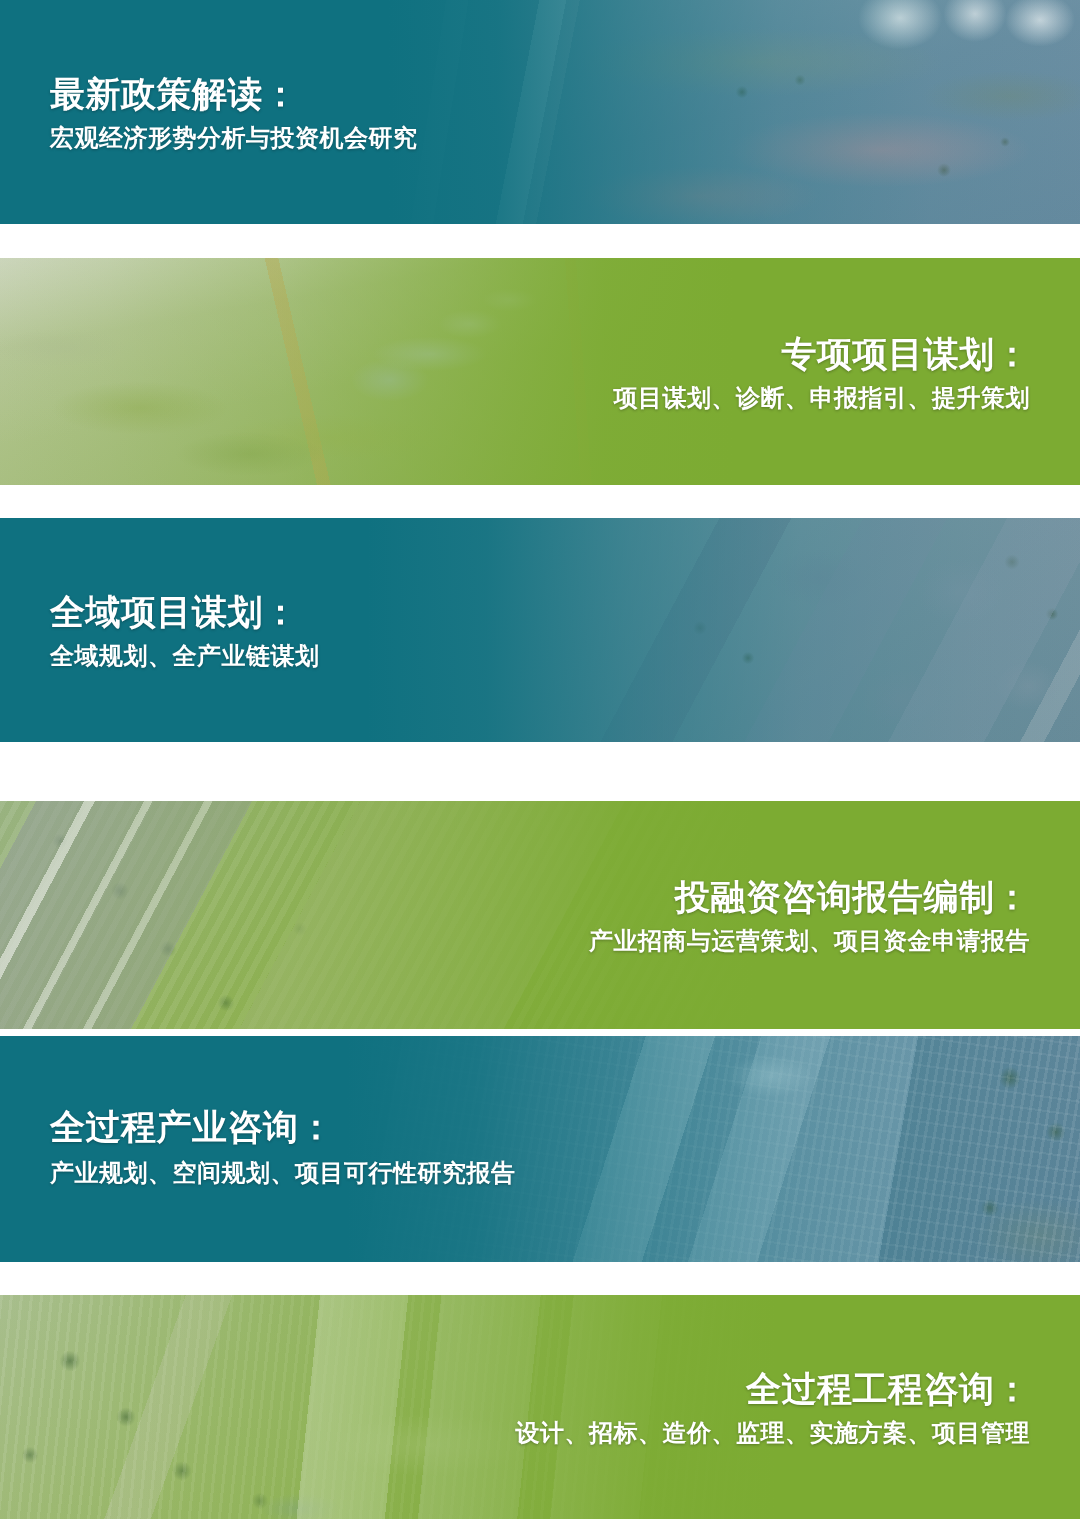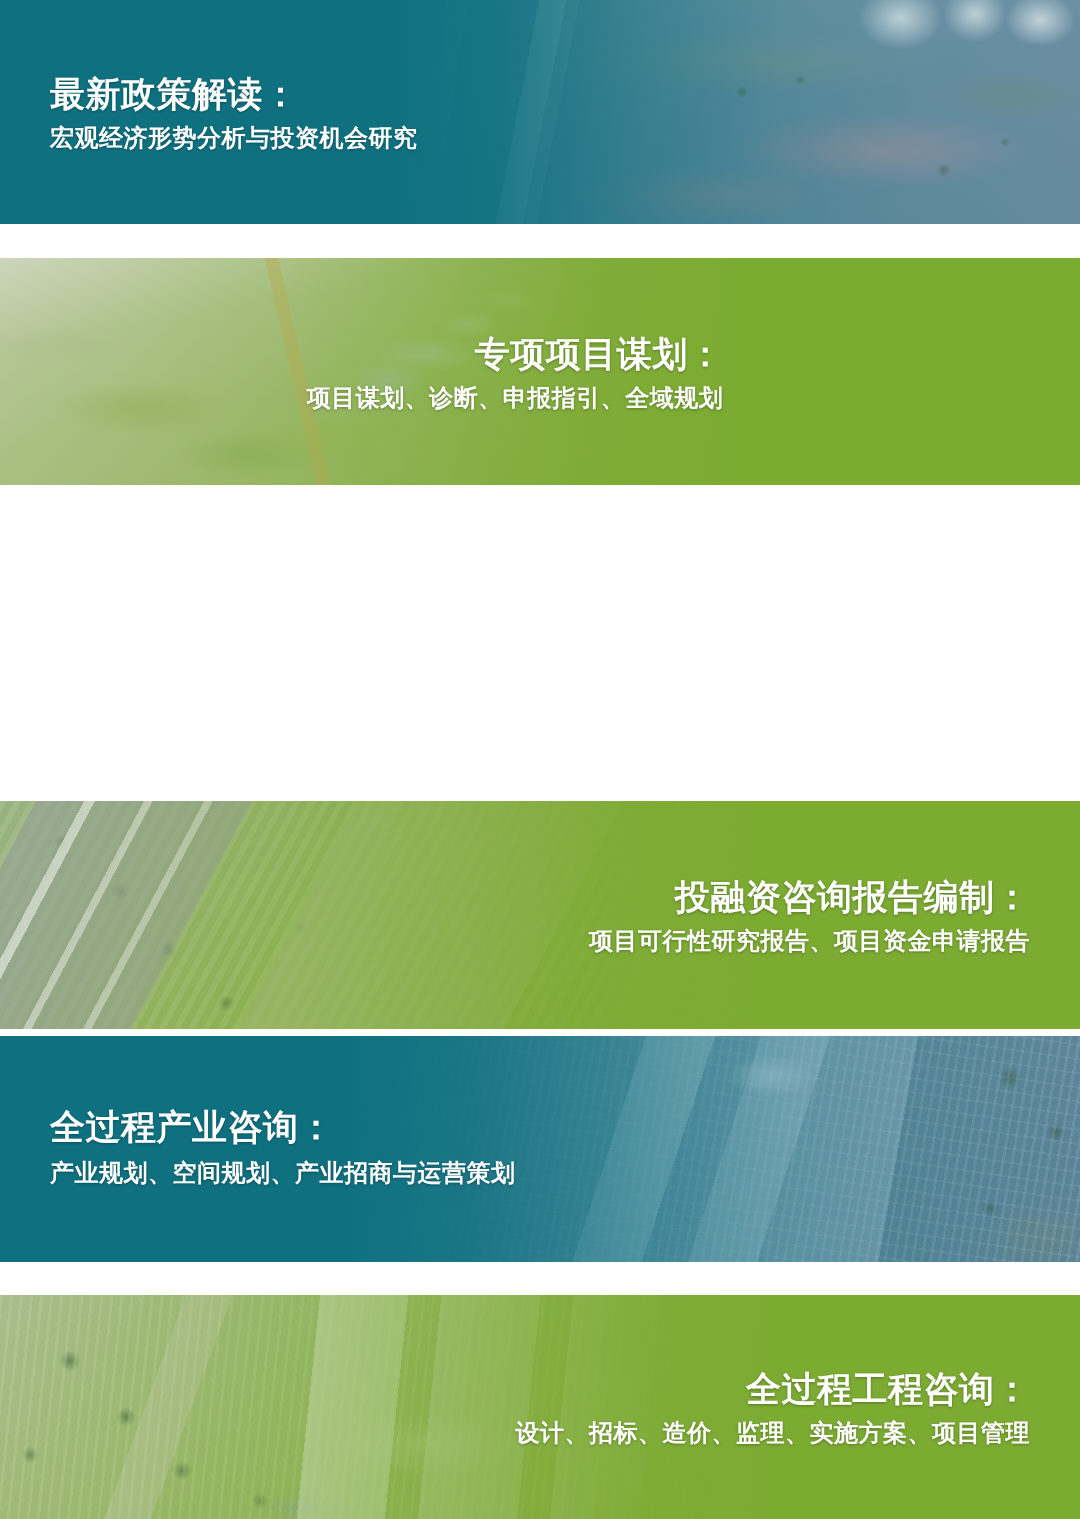--- a/index.html
+++ b/index.html
@@ -96,21 +96,21 @@
     background: linear-gradient(90deg,
       #0f7180 0%, #0f7180 36%,
       rgba(15,113,128,0.92) 46%,
       rgba(15,113,128,0.62) 58%,
       rgba(15,113,128,0.30) 72%,
       rgba(15,113,128,0.12) 86%,
       rgba(15,113,128,0.05) 100%);
   }
 
   
-  #band-2 { top: 258px; height: 227px; background: #7cab32; justify-content: center; }
+  #band-2 { top: 258px; height: 227px; background: #7cab32; }
   #band-2 .photo {
     background:
       
       radial-gradient(ellipse 80px 24px at 430px 96px, rgba(186,205,208,0.75), transparent 72%),
       radial-gradient(ellipse 54px 30px at 390px 122px, rgba(176,198,204,0.7), transparent 72%),
       radial-gradient(ellipse 44px 20px at 470px 66px, rgba(196,212,214,0.6), transparent 72%),
       radial-gradient(ellipse 38px 16px at 510px 42px, rgba(200,214,216,0.5), transparent 72%),
       
       radial-gradient(ellipse 120px 36px at 140px 150px, rgba(150,175,90,0.55), transparent 74%),
       radial-gradient(ellipse 100px 30px at 250px 196px, rgba(136,166,84,0.5), transparent 74%),
@@ -278,40 +278,48 @@
       <span class="line-title">最新政策解读：</span>
       <span class="line-sub">宏观经济形势分析与投资机会研究</span>
     </div>
   </section>
 
   <section class="band right" id="band-2">
     <div class="photo"></div>
     <div class="tint"></div>
     <div class="band-text">
       <span class="line-title">专项项目谋划：</span>
-      <span class="line-sub">项目谋划、诊断、申报指引、全域规划</span>
-    </div>
-  </section>
-
+      <span class="line-sub">项目谋划、诊断、申报指引、提升策划</span>
+    </div>
+  </section>
+
+  <section class="band left" id="band-3">
+    <div class="photo"></div>
+    <div class="tint"></div>
+    <div class="band-text">
+      <span class="line-title">全域项目谋划：</span>
+      <span class="line-sub">全域规划、全产业链谋划</span>
+    </div>
+  </section>
 
   <section class="band right" id="band-4">
     <div class="photo"></div>
     <div class="tint"></div>
     <div class="band-text">
       <span class="line-title">投融资咨询报告编制：</span>
-      <span class="line-sub">项目可行性研究报告、项目资金申请报告</span>
+      <span class="line-sub">产业招商与运营策划、项目资金申请报告</span>
     </div>
   </section>
 
   <section class="band left" id="band-5">
     <div class="photo"></div>
     <div class="tint"></div>
     <div class="band-text">
       <span class="line-title">全过程产业咨询：</span>
-      <span class="line-sub">产业规划、空间规划、产业招商与运营策划</span>
+      <span class="line-sub">产业规划、空间规划、项目可行性研究报告</span>
     </div>
   </section>
 
   <section class="band right" id="band-6">
     <div class="photo"></div>
     <div class="tint"></div>
     <div class="band-text">
       <span class="line-title">全过程工程咨询：</span>
       <span class="line-sub">设计、招标、造价、监理、实施方案、项目管理</span>
     </div>

